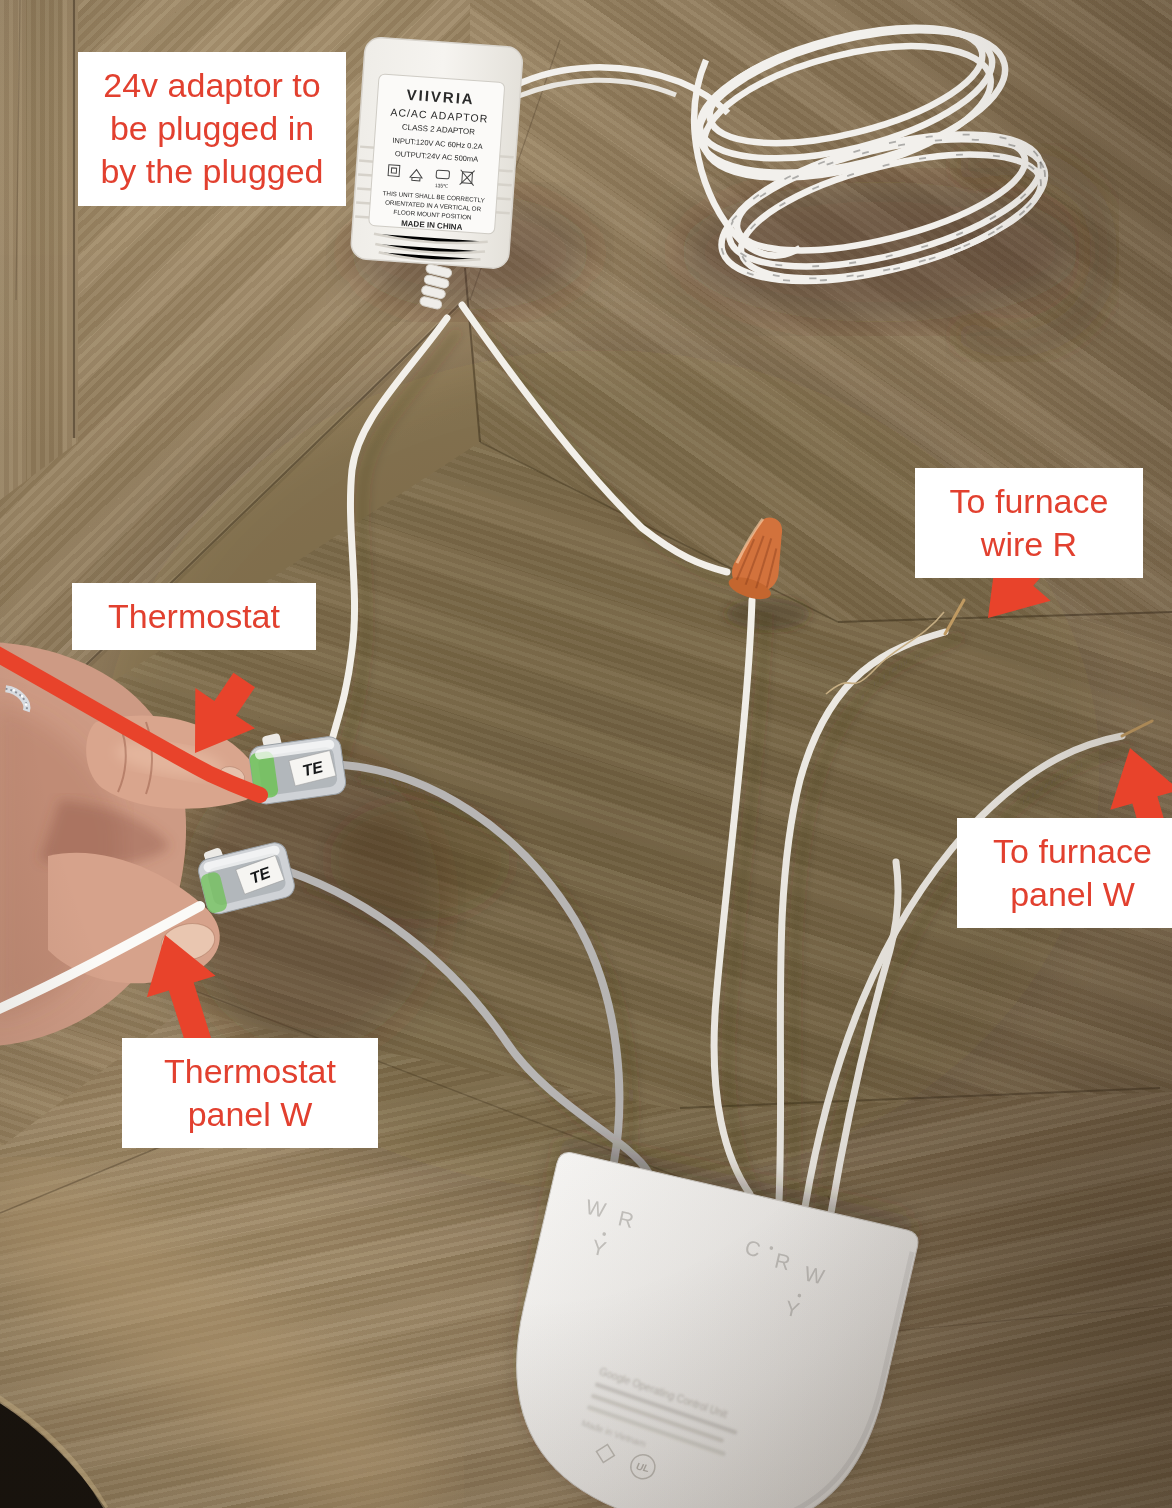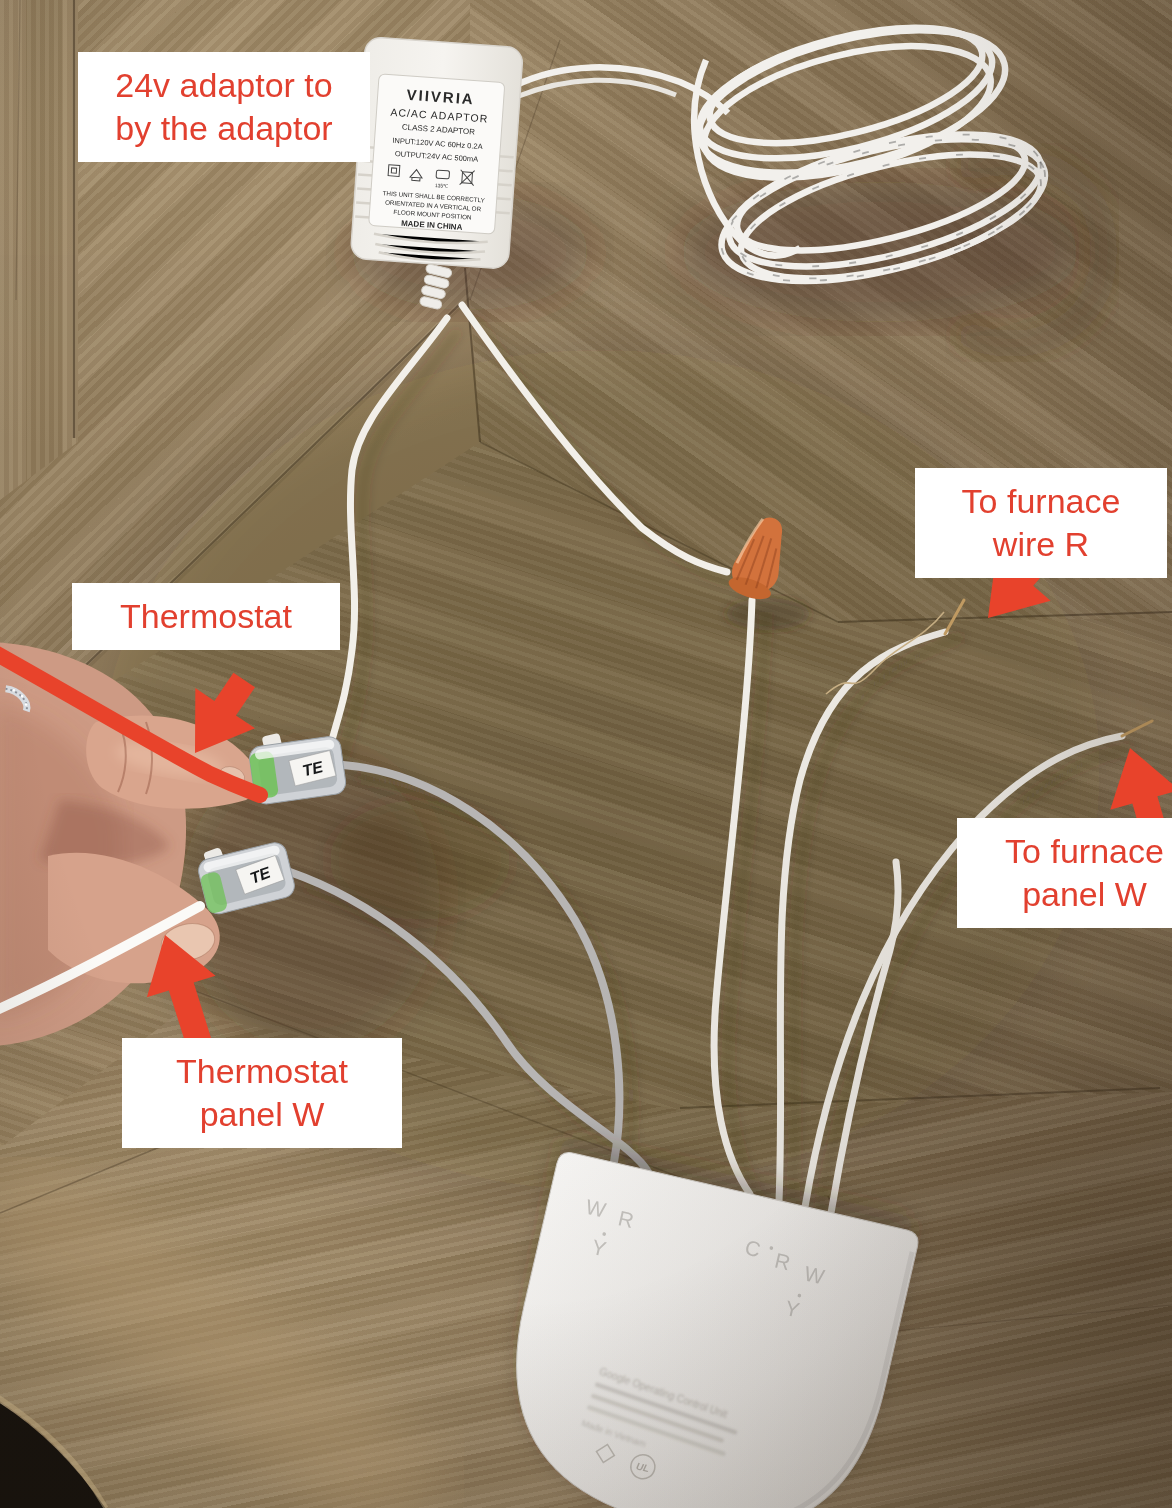--- a/index.html
+++ b/index.html
@@ -36,21 +36,21 @@
   svg{position:absolute;left:0;top:0;}
   .vignette{
     position:absolute;inset:0;pointer-events:none;
     background:
       linear-gradient(115deg, rgba(0,0,0,0) 55%, rgba(35,22,12,.22) 100%),
       radial-gradient(ellipse at 45% 38%, rgba(0,0,0,0) 55%, rgba(28,18,9,.25) 100%);
   }
   .note{
     position:absolute;background:#ffffff;color:#e2402f;
     font:400 34px/1.27 "Liberation Sans",sans-serif;
-    text-align:center;padding:12px 20px;
+    text-align:center;padding:12px 8px;
   }
   .n1{left:78px;top:52px;width:252px;}
   .n2{left:72px;top:583px;width:228px;}
   .n3{left:915px;top:468px;width:212px;}
   .n4{left:957px;top:818px;width:215px;}
   .n5{left:122px;top:1038px;width:240px;}
 </style>
 </head>
 <body>
 
@@ -311,21 +311,22 @@
         <polygon points="0,0 36,54 13,54 13,90 -13,90 -13,54 -36,54"></polygon>
       </g>
     <g transform="translate(1130,748) rotate(-16)">
         <polygon points="0,0 36,54 13,54 13,116 -13,116 -13,54 -36,54"></polygon>
       </g>
   </g>
 </svg>
 
 <div class="note n1">
   <div>24v adaptor to</div>
-  <div>by the adaptor</div>
+  <div>be plugged in</div>
+  <div>by the plugged</div>
 </div>
 <div class="note n2">
   <div>Thermostat</div>
 </div>
 <div class="note n3">
   <div>To furnace</div>
   <div>wire R</div>
 </div>
 <div class="note n4">
   <div>To furnace</div>

